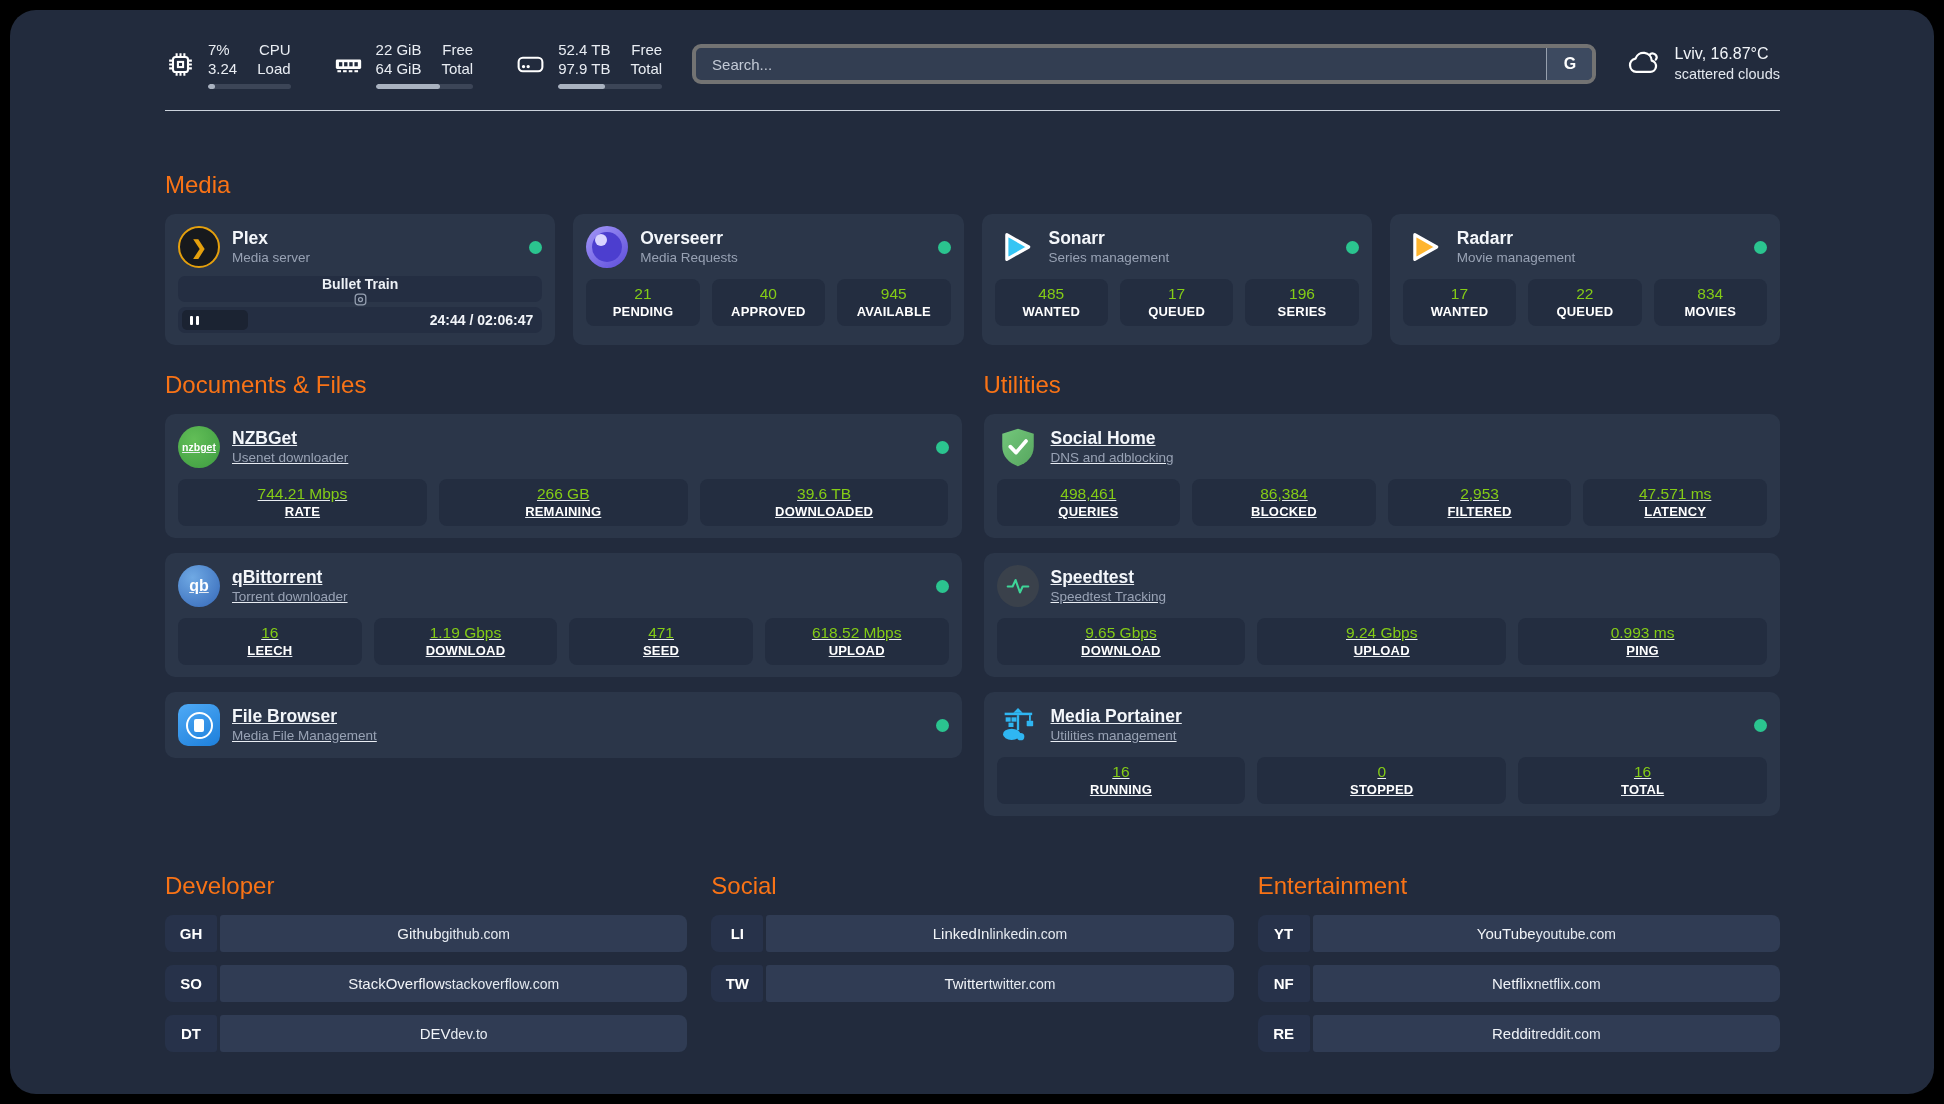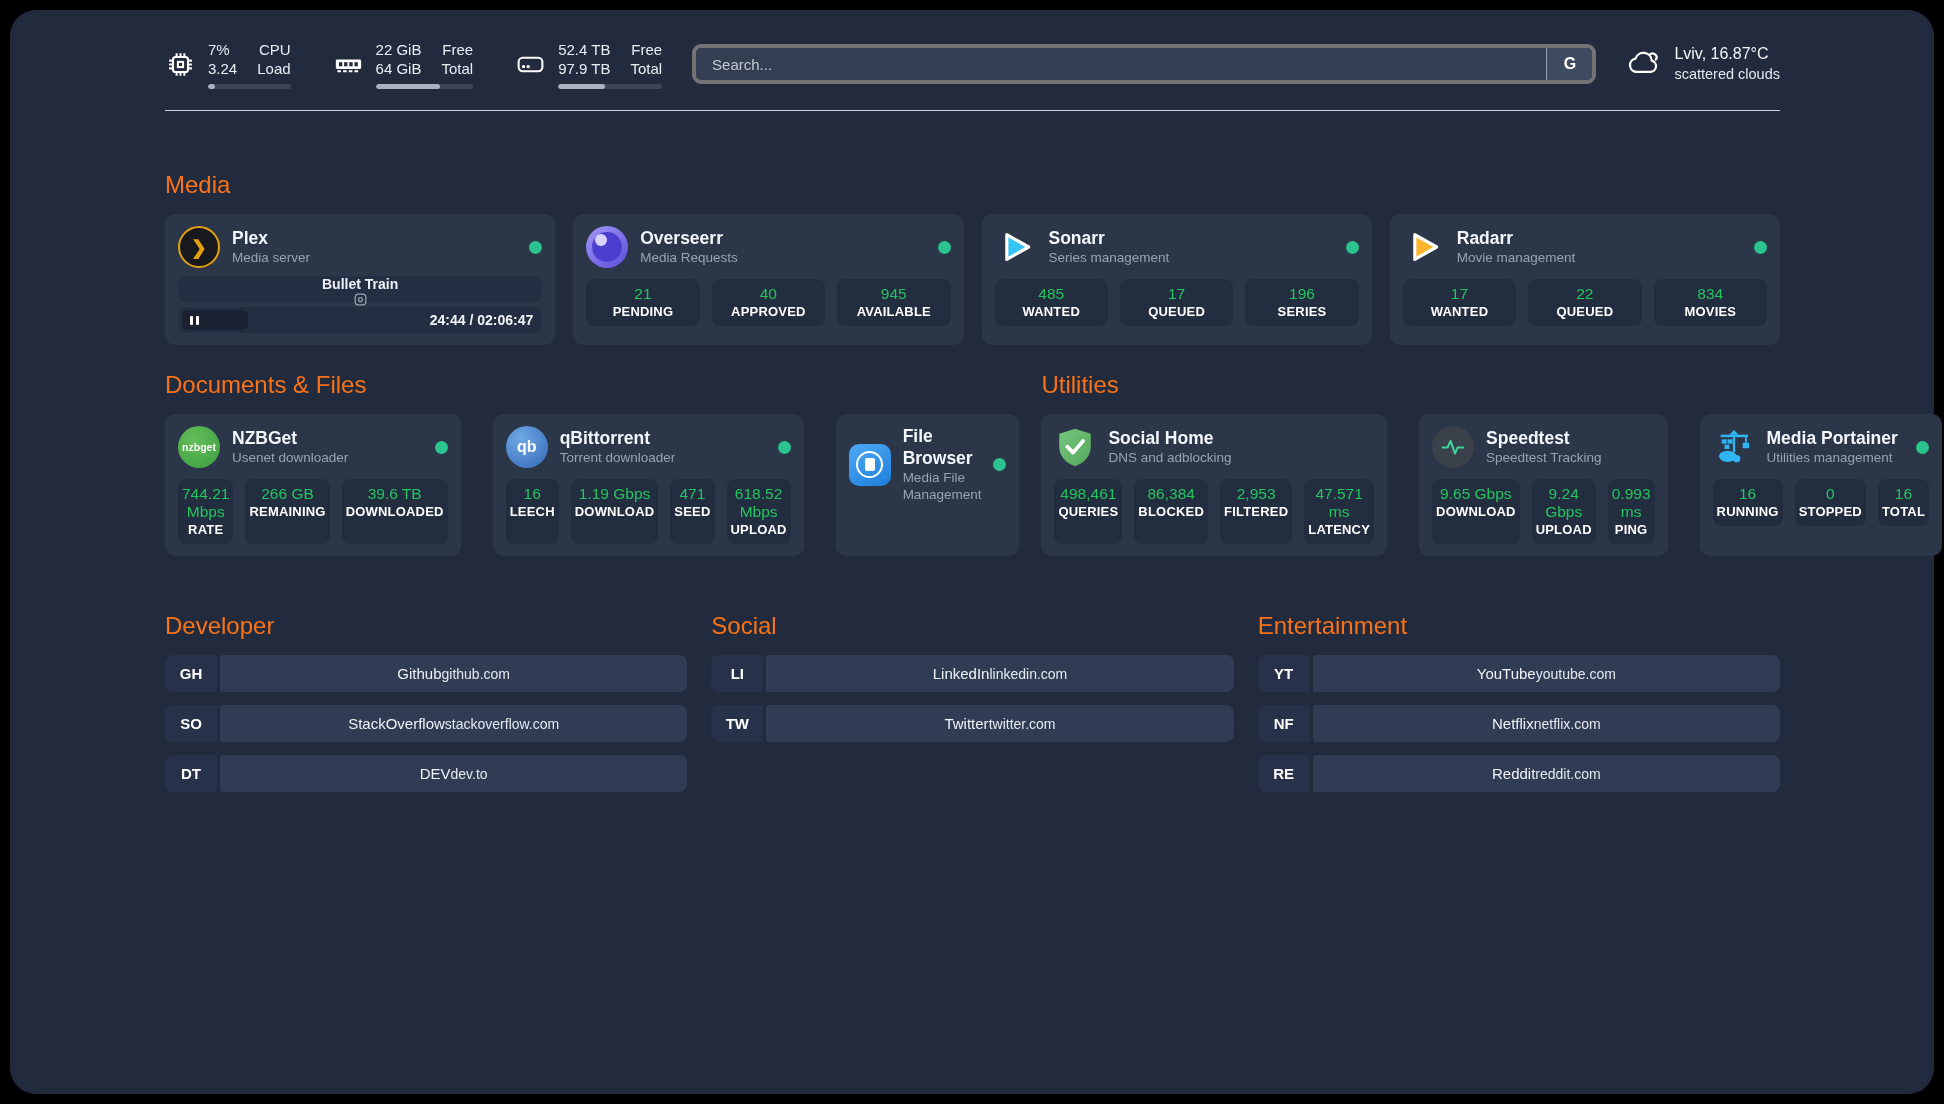--- a/index.html
+++ b/index.html
@@ -35,31 +35,31 @@
   .weather { display:flex; align-items:center; gap:12px; white-space:nowrap; flex:none; }
   .weather-text { display:flex; flex-direction:column; line-height:1.35; }
   .weather-line1 { font-size:16px; color:#F2F5F9; }
   .weather-line2 { font-size:14.5px; color:#E3E8EF; }
   .divider { border-top:1.5px solid #CBD2DC; margin-top:14px; }
   
   .section-title { font-size:24px; font-weight:500; color:#f97316; }
   .media-section { margin-top:60px; }
   .media-grid { display:grid; grid-template-columns:repeat(4,1fr); gap:18px; margin-top:15px; }
   .mid { display:grid; grid-template-columns:1fr 1fr; gap:22px; margin-top:26px; }
-  .stack { display:flex; flex-direction:row; gap:32px; margin-top:15px; }
+  .stack { display:flex; flex-direction:column; gap:15px; margin-top:15px;text-decoration:underline; }
   
   .card { background:#2B3649; border-radius:10px; padding:12px 13px; cursor:pointer; }
   .card-head { display:flex; align-items:center; gap:12px; }
   .titles { display:flex; flex-direction:column; line-height:1.25; }
   .card-title { font-size:17.5px; font-weight:700; color:#F3F6FA; }
   .card-sub { font-size:13.5px; color:#98A2B4; }
   .dot { width:13px; height:13px; border-radius:50%; background:#2BC48F; margin-left:auto; flex:none; }
   .stats { display:flex; gap:12px; margin-top:11px; }
   .stat { flex:1; background:#232D40; border-radius:8px; text-align:center; padding:6px 4px 7px; }
-  .stat-v { font-size:15.5px; color:#22c55e; }
+  .stat-v { font-size:15.5px; color:#84cc16; }
   .stat-l { font-size:13px; font-weight:700; color:#FFF; letter-spacing:.2px; margin-top:1px; }
   
   .np { margin-top:8px; background:#242E42; border-radius:7px; height:26px; display:flex;
         align-items:center; justify-content:space-between; padding:0 9px;flex-direction:column; }
   .np-title { font-size:14px; font-weight:700; color:#EDF1F6; }
   .player { margin-top:5px; background:#242E42; border-radius:7px; height:26px; display:flex;
             align-items:center; justify-content:space-between; padding:0 9px 0 4px; }
   .pause-pill { background:#1B2332; height:20px; width:66px; border-radius:5px; display:flex;
                 align-items:center; padding:0 8px; cursor:pointer; }
   .pause-icon { display:flex; gap:3px; }

